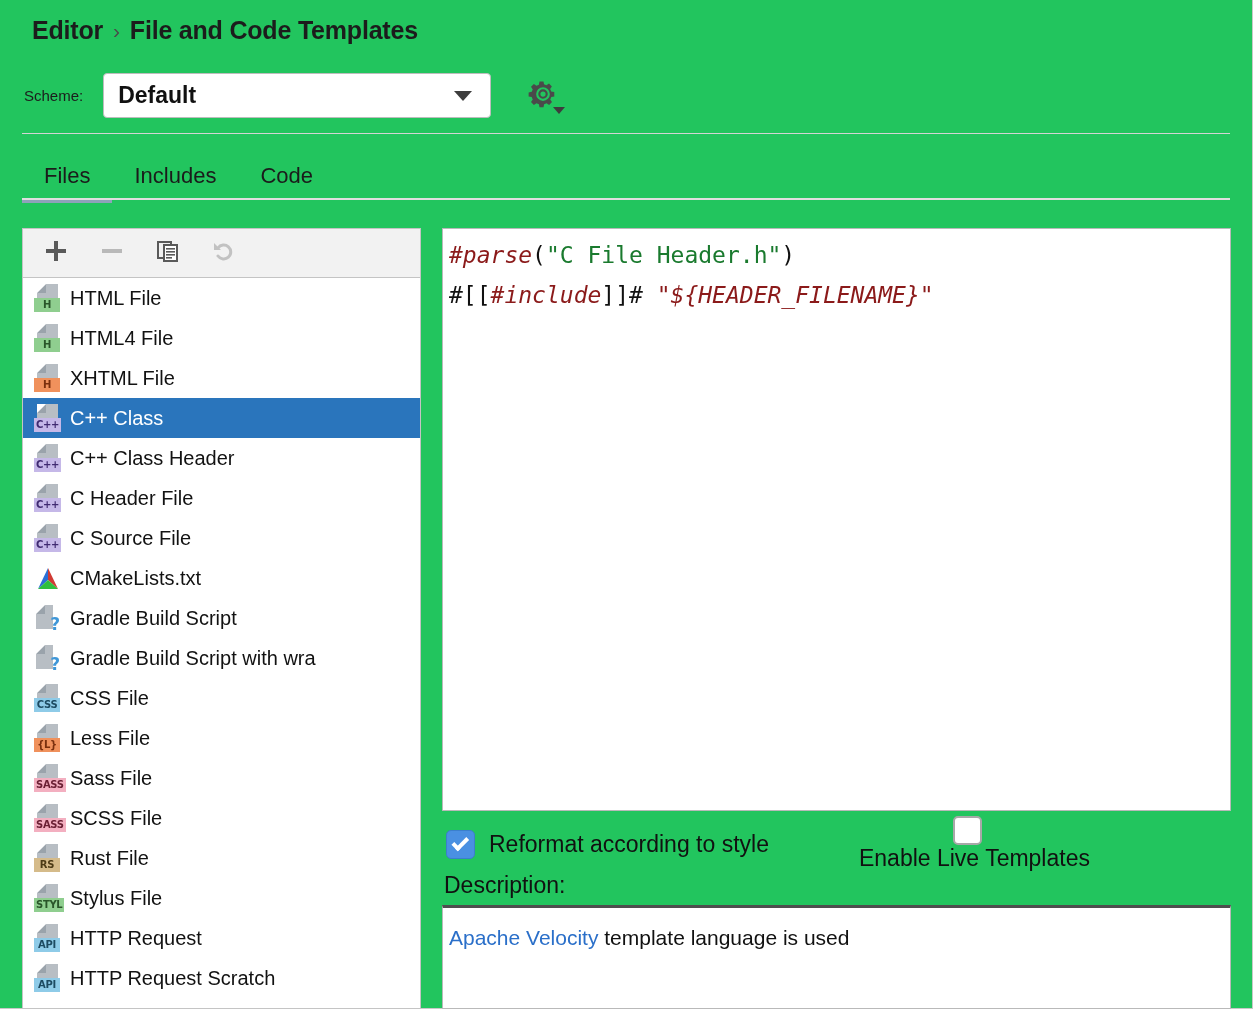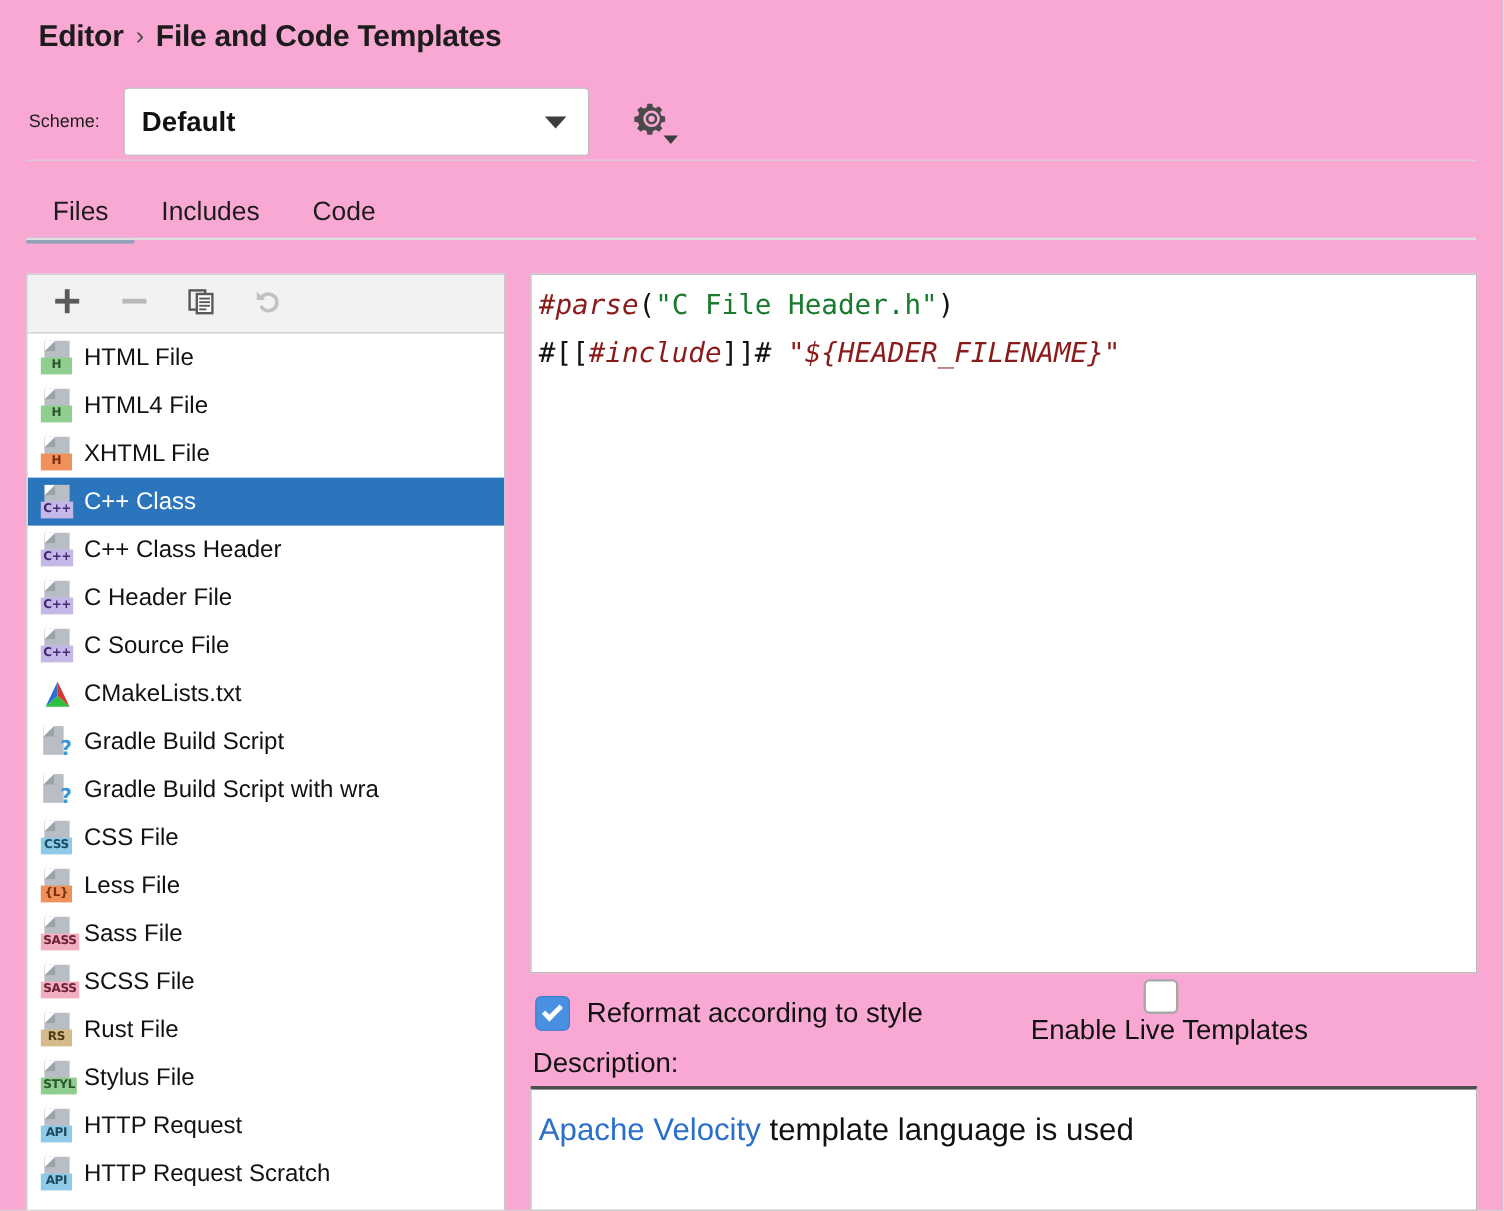--- a/index.html
+++ b/index.html
@@ -6,21 +6,21 @@
   html, body {
     margin: 0; padding: 0;
     width: 1253px; height: 1009px;
     background: #ffffff;
     font-family: "Liberation Sans", sans-serif;
     overflow: hidden;
   }
   #root {
     position: relative;
     width: 1253px; height: 1009px;
-    background: #f9a8d4;
+    background: #22c55e;
     border: 1px solid #c8c8c8;
     border-top: none; border-left: none;
   }
 
   
   .breadcrumb {
     position: absolute; left: 32px; top: 16px;
     display: flex; align-items: center; gap: 10px;
     font-size: 25px; font-weight: bold; color: #1c1c1c;
     letter-spacing: -0.2px;
@@ -30,21 +30,21 @@
   
   .scheme-row {
     position: absolute; left: 24px; top: 73px;
     display: flex; align-items: center;
   }
   .scheme-label {
     font-size: 15px; color: #1c1c1c; margin-right: 20px;
   }
   .combo {
     position: relative;
-    width: 388px; height: 57px;
+    width: 388px; height: 45px;
     background: #ffffff;
     border: 1px solid #bdbdbd;
     border-radius: 4px;
     display: flex; align-items: center;
     padding: 0 14px;
     cursor: default;
   }
   .combo-value { font-size: 23px; font-weight: bold; color: #111; }
   .combo-arrow {
     position: absolute; right: 18px; top: 50%;
@@ -236,21 +236,21 @@
   .desc-box {
     position: absolute; left: 442px; top: 905px;
     width: 789px; height: 104px;
     background: #ffffff;
     border: 1px solid #b9b9b9;
     border-top: 3px solid #4e4e4e;
     overflow: hidden;
   }
   .desc-text {
     padding: 18px 0 0 6px;
-    font-size: 26px; color: #111;
+    font-size: 21px; color: #111;
   }
   .link { color: #2a6fc9; }
 </style>
 </head>
 <body>
 
 <div id="root">
 
   <div class="breadcrumb">
     <span>Editor</span>

